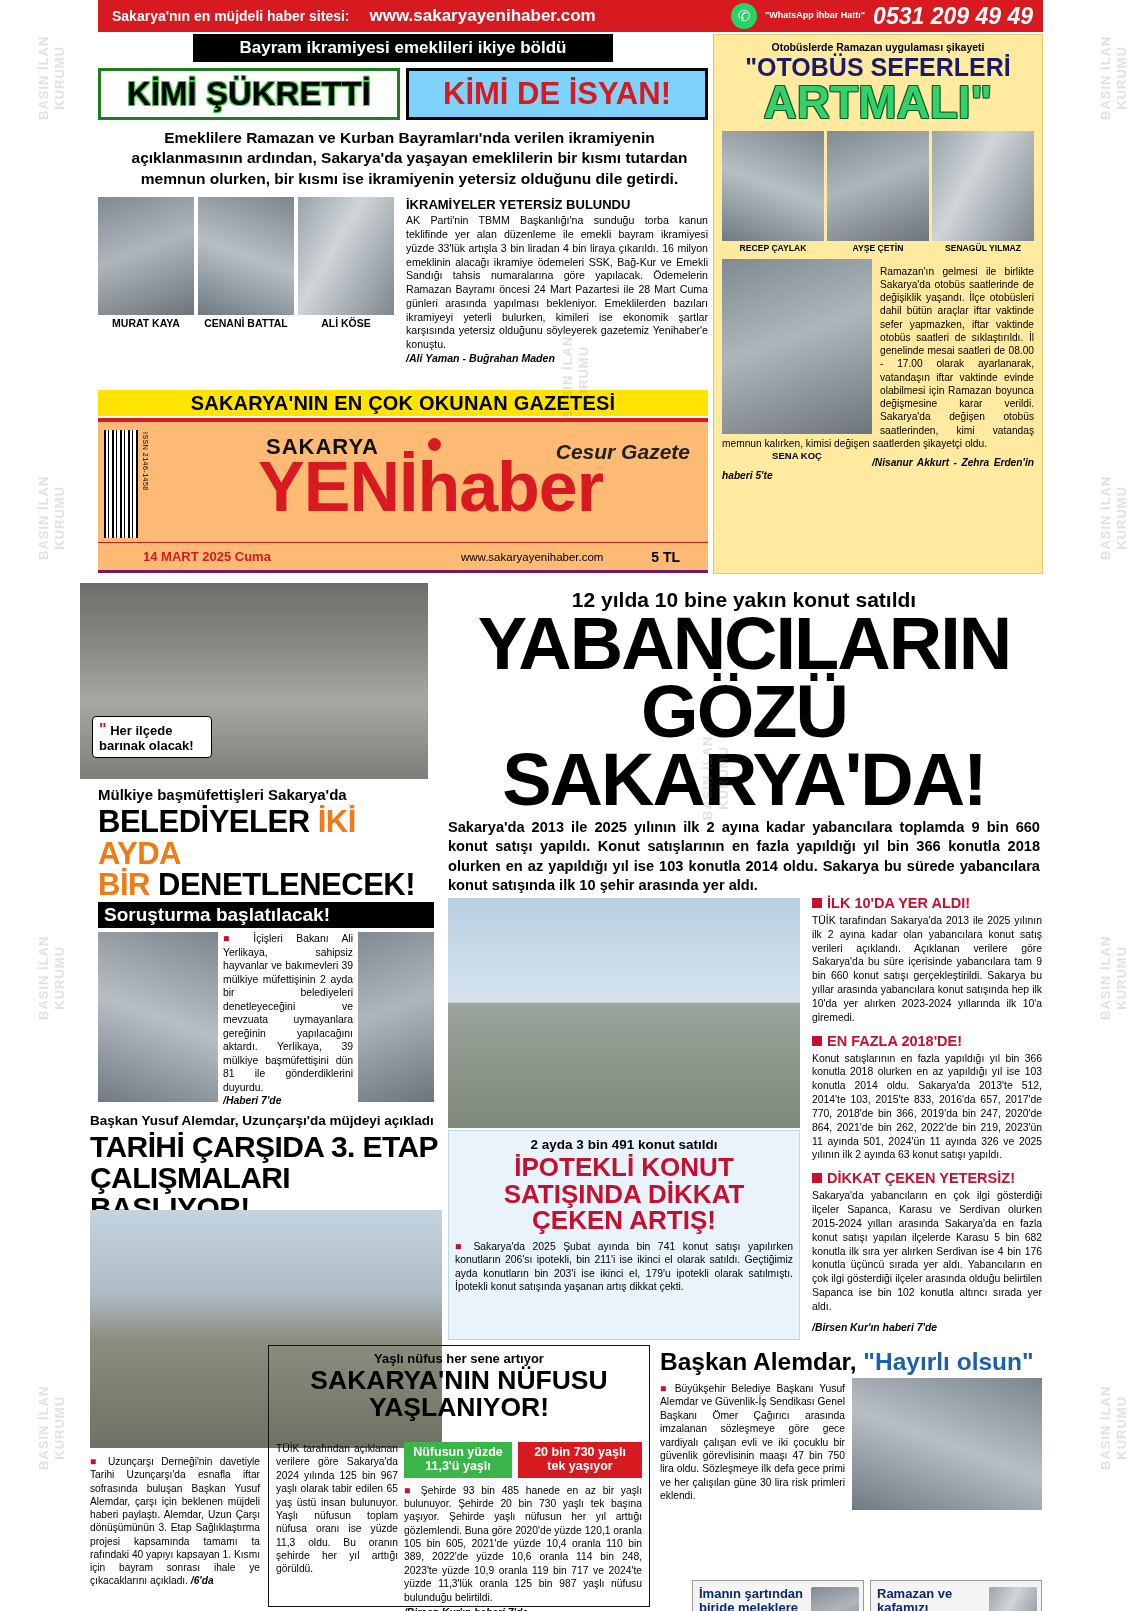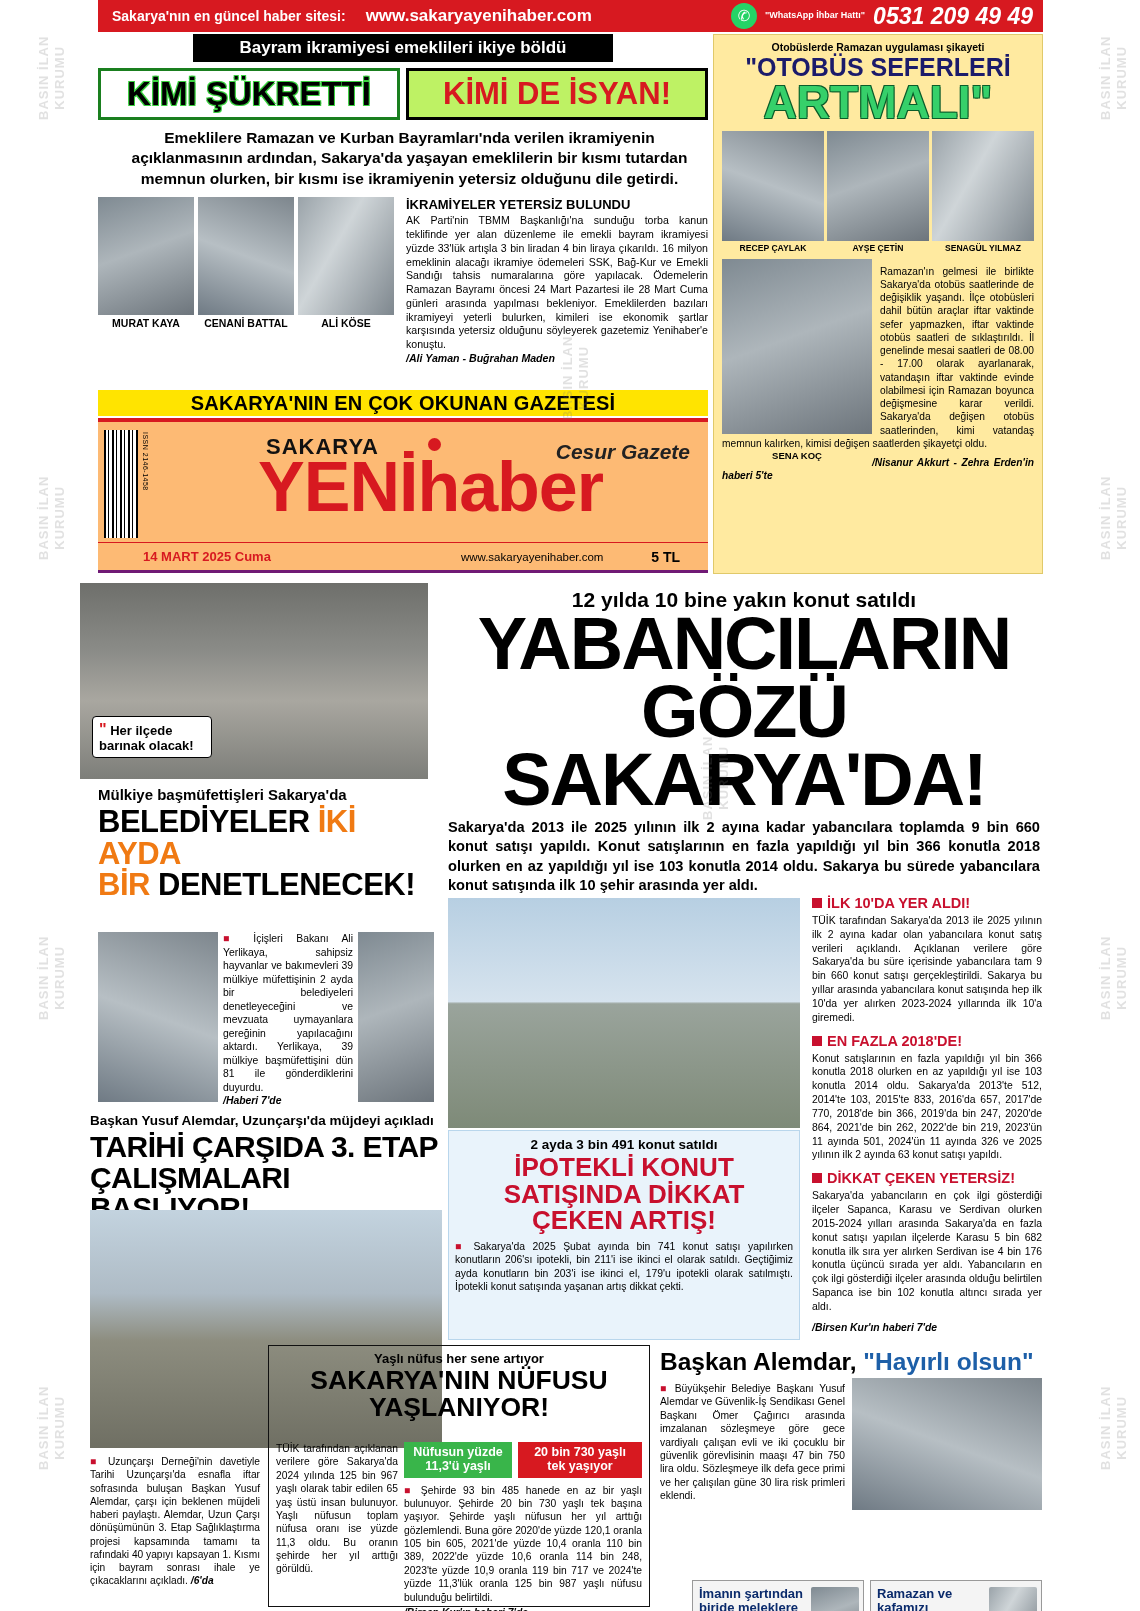--- a/index.html
+++ b/index.html
@@ -62,21 +62,21 @@
   }
   .dh-left, .dh-right {
     flex: 1; border: 3px solid #000; padding: 4px 8px; text-align: center;
     display: flex; align-items: center; justify-content: center;
   }
   .dh-left { border-color: #1a7f1f; }
   .dh-left span {
     font-size: 33px; font-weight: bold; color: #000;
     text-shadow: -1px -1px 0 #3ad13f, 1px -1px 0 #3ad13f, -1px 1px 0 #3ad13f, 1px 1px 0 #3ad13f;
   }
-  .dh-right { background: #bef264; border-color: #000; }
+  .dh-right { background: #7dd3fc; border-color: #000; }
   .dh-right span {
     font-size: 31px; font-weight: bold; color: #d71920;
   }
   .hl-sub {
     margin-top: 8px; font-size: 15.5px; font-weight: bold; line-height: 1.32; text-align: center; margin-left: 13px;
   }
 
   .photo-row { display: flex; gap: 4px; margin-top: 8px; }
   .pr-item { width: 96px; }
   .pr-img { width: 96px; height: 118px; background: #8a8f93; position: relative; overflow: hidden; }
@@ -281,21 +281,21 @@
   <div class="wm" style="left:36px; top:1020px;">BASIN İLAN<br>KURUMU</div>
   <div class="wm" style="left:36px; top:1470px;">BASIN İLAN<br>KURUMU</div>
   <div class="wm" style="left:1098px; top:120px;">BASIN İLAN<br>KURUMU</div>
   <div class="wm" style="left:1098px; top:560px;">BASIN İLAN<br>KURUMU</div>
   <div class="wm" style="left:1098px; top:1020px;">BASIN İLAN<br>KURUMU</div>
   <div class="wm" style="left:1098px; top:1470px;">BASIN İLAN<br>KURUMU</div>
   <div class="wm" style="left:560px; top:420px;">BASIN İLAN<br>KURUMU</div>
   <div class="wm" style="left:700px; top:820px;">BASIN İLAN<br>KURUMU</div>
 
   <div class="topbar">
-    <div class="tb-left">Sakarya'nın en güncel haber sitesi:</div>
+    <div class="tb-left">Sakarya'nın en müjdeli haber sitesi:</div>
     <div class="tb-site">www.sakaryayenihaber.com</div>
     <div class="tb-right">
       <span class="wa-circle">✆</span>
       <span class="wa-text">"WhatsApp İhbar Hattı"</span>
       <span class="tb-phone">0531 209 49 49</span>
     </div>
   </div>
 
   <div class="hl-wrap">
     <div class="kicker-bar">Bayram ikramiyesi emeklileri ikiye böldü</div>
@@ -381,20 +381,21 @@
     <span>Her ilçede barınak olacak!</span>
   </div>
 
   <div class="bel-kick">Mülkiye başmüfettişleri Sakarya'da</div>
   <div class="bel-h">
     <span>BELEDİYELER</span>
     <span class="or">İKİ AYDA</span><br>
     <span class="or">BİR</span>
     <span>DENETLENECEK!</span>
   </div>
+  <div class="bel-sub">Soruşturma başlatılacak!</div>
   <div class="bel-imgs">
     <div class="bel-img1 ph-grad2"></div>
     <div class="bel-txt">
       <span style="color:#c8102e;font-weight:bold">■ </span><span>İçişleri Bakanı Ali Yerlikaya, sahipsiz hayvanlar ve bakımevleri 39 mülkiye müfettişinin 2 ayda bir belediyeleri denetleyeceğini ve mevzuata uymayanlara gereğinin yapılacağını aktardı. Yerlikaya, 39 mülkiye başmüfettişini dün 81 ile gönderdiklerini duyurdu.</span>
       <div style="font-weight:bold;font-style:italic">/Haberi 7'de</div>
     </div>
     <div class="bel-img2 ph-grad1"></div>
   </div>
 
   <div class="tc-kick">Başkan Yusuf Alemdar, Uzunçarşı'da müjdeyi açıkladı</div>

